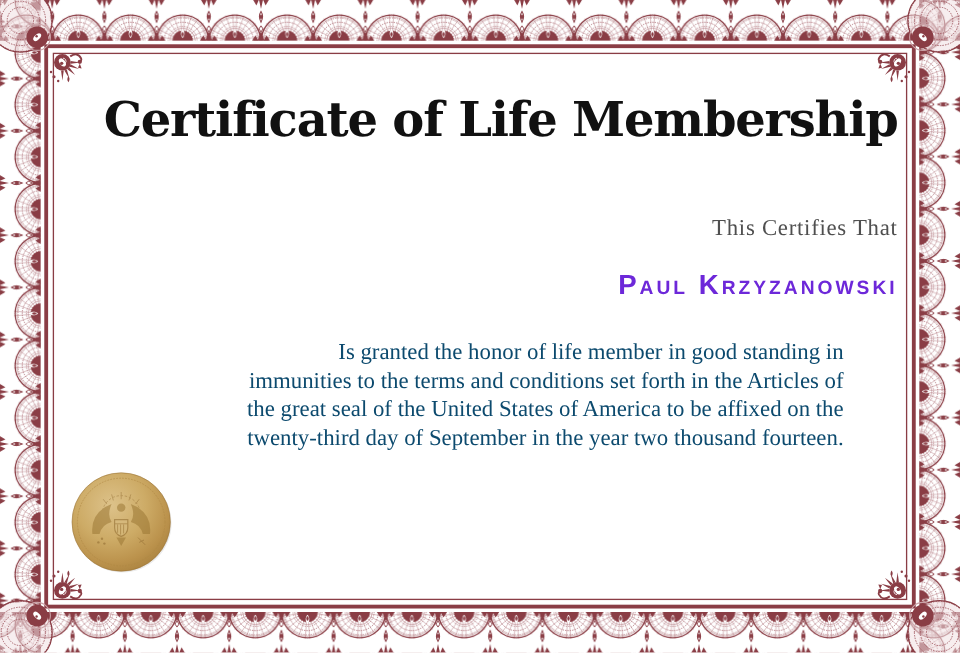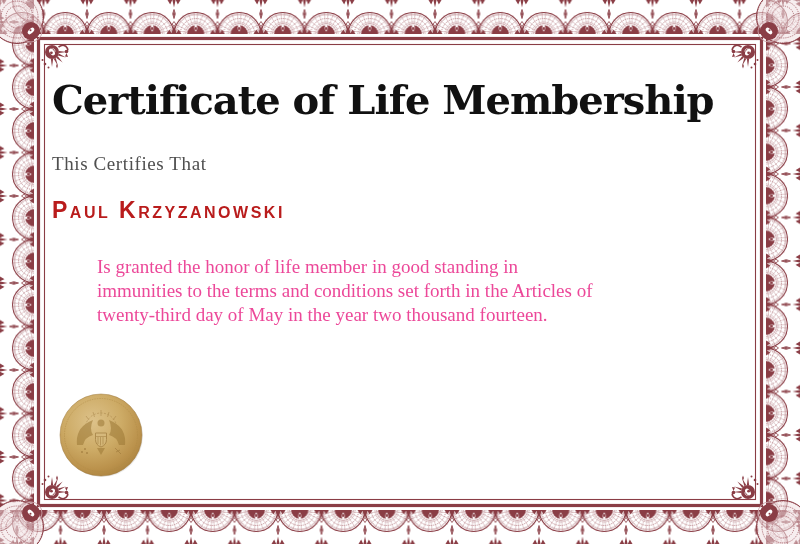--- a/index.html
+++ b/index.html
@@ -3,43 +3,43 @@
 <meta charset="utf-8">
 <style>
   html,body { margin:0; padding:0; background:#ffffff; }
   .cert {
     position:relative; width:800px; height:544px; overflow:hidden;
     background:#ffffff; font-family:"Liberation Serif", serif;
   }
   .border-svg { position:absolute; left:0; top:0; width:800px; height:544px; }
   .content {
     position:absolute; left:52px; top:52px; right:52px; bottom:52px;
-    text-align:left;
+    text-align:right;
   }
   .title {
     margin-top:24px;
     font-family:"DejaVu Serif", serif;
     font-weight:700; font-size:40px; line-height:48px;
     letter-spacing:-1px; color:#111111;
   }
   .subtitle {
-    margin-top:29px;
+    margin-top:56px;
     font-family:"Liberation Serif", serif;
     font-size:19px; line-height:22px; color:#4f4f4f; letter-spacing:0.6px;
   }
   .recipient {
     margin-top:22px;
     font-family:"Liberation Sans", sans-serif;
     font-weight:700; font-size:23px; line-height:26px;
-    font-variant:small-caps; letter-spacing:2.5px; color:#b91c1c;
+    font-variant:small-caps; letter-spacing:2.5px; color:#6d28d9;
   }
   .body-text {
     margin:32px auto 0 auto; width:606px;
     font-family:"Liberation Serif", serif;
-    font-size:19px; line-height:24px; color:#ec4899;
+    font-size:19px; line-height:24px; color:#0c4a6e;
   }
   .seal {
     position:absolute; left:58px; top:392px; width:86px; height:86px;
   }
 </style>
 </head>
 <body>
 
 <div class="cert">
 
@@ -149,21 +149,22 @@
     <use href="#cornerTL" transform="translate(800,544) scale(-1,-1)"></use>
   </svg>
 
   <div class="content">
     <div class="title">Certificate of Life Membership</div>
     <div class="subtitle">This Certifies That</div>
     <div class="recipient">Paul Krzyzanowski</div>
     <div class="body-text">
       <div>Is granted the honor of life member in good standing in</div>
       <div>immunities to the terms and conditions set forth in the Articles of</div>
-      <div>twenty-third day of May in the year two thousand fourteen.</div>
+      <div>the great seal of the United States of America to be affixed on the</div>
+      <div>twenty-third day of September in the year two thousand fourteen.</div>
     </div>
   </div>
 
   <svg class="seal" viewBox="0 0 86 86" xmlns="http://www.w3.org/2000/svg">
     <defs>
       <radialGradient id="gold" cx="40%" cy="33%" r="78%">
         <stop offset="0" stop-color="#ddc28a"></stop>
         <stop offset="0.45" stop-color="#cdab66"></stop>
         <stop offset="0.75" stop-color="#bb924c"></stop>
         <stop offset="1" stop-color="#a37c3a"></stop>

